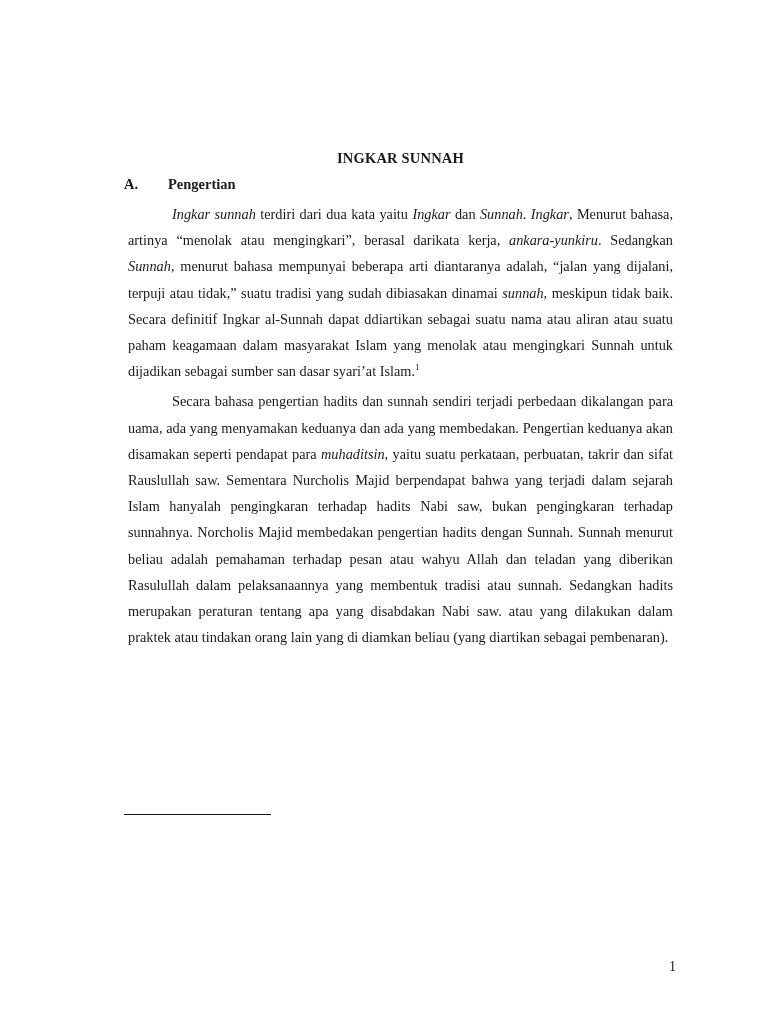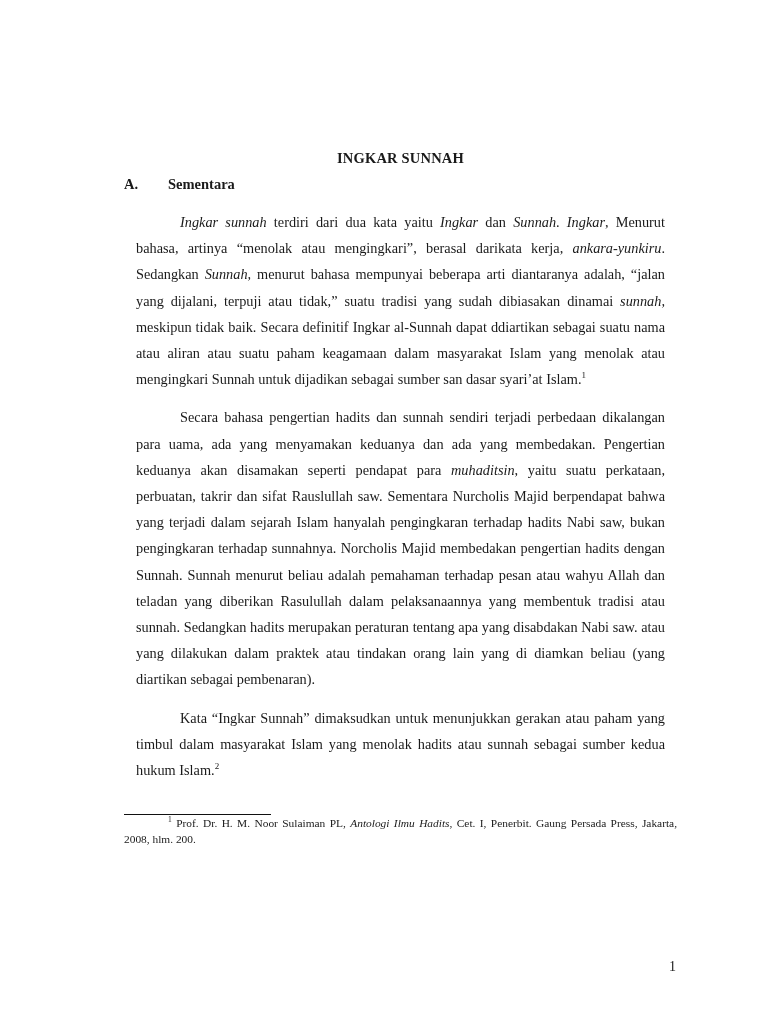--- a/index.html
+++ b/index.html
@@ -3,46 +3,44 @@
   <meta charset="utf-8">
   <style>
     html, body { margin: 0; padding: 0; background: #ffffff; }
     body { width: 768px; height: 1024px; position: relative; overflow: hidden;
            font-family: "Liberation Serif", "DejaVu Serif", serif; color: #1a1a1a; }
     .page { position: absolute; left: 16px; top: 0; width: 768px; height: 1024px; background: #fff; }
     .content { position: absolute; left: 108px; top: 145px; width: 553px; }
     .title { text-align: center; font-weight: bold; font-size: 14.5px; line-height: 26px; height: 26px; letter-spacing: 0.2px; }
     .heading { font-weight: bold; font-size: 14.5px; line-height: 26px; height: 26px; display: flex; }
     .heading .num { width: 44px; }
-    .para { font-size: 14.3px; line-height: 26.2px; text-align: justify; margin: 12px; text-indent: 44px; }
+    .para { font-size: 14.3px; line-height: 26.2px; text-align: justify; margin: 4px; text-indent: 44px; }
     .para i { font-style: italic; }
     sup { font-size: 9px; line-height: 0; vertical-align: super; }
     .gap { height: 26px; }
     .plain { font-size: 14.3px; line-height: 26px; text-indent: 44px; margin: 0; }
     .fn-rule { position: absolute; left: 108px; top: 814px; width: 147px; height: 1px; background: #111; }
     .footnotes { position: absolute; left: 108px; top: 816px; width: 553px; }
     .fn { font-size: 11.4px; line-height: 15.5px; text-align: justify; text-indent: 44px; margin: 0; }
     .fn sup { font-size: 7.5px; }
     .page-number { position: absolute; left: 653px; top: 959px; font-size: 14px; }
   </style>
 </head>
 <body>
 
 <div class="page">
   <div class="content">
     <div class="title">INGKAR SUNNAH</div>
     <div class="heading">
       <span class="num">A.</span>
-      <span>Sementara</span>
+      <span>Pengertian</span>
     </div>
     <p class="para"><i>Ingkar sunnah</i><span> terdiri dari dua kata yaitu </span><i>Ingkar</i><span> dan </span><i>Sunnah</i><span>. </span><i>Ingkar</i><span>, Menurut bahasa, artinya “menolak atau mengingkari”, berasal darikata kerja, </span><i>ankara-yunkiru</i><span>. Sedangkan </span><i>Sunnah,</i><span> menurut bahasa mempunyai beberapa arti diantaranya adalah, “jalan yang dijalani, terpuji atau tidak,” suatu tradisi yang sudah dibiasakan dinamai </span><i>sunnah,</i><span> meskipun tidak baik. Secara definitif Ingkar al-Sunnah dapat ddiartikan sebagai suatu nama atau aliran atau suatu paham keagamaan dalam masyarakat Islam yang menolak atau mengingkari Sunnah untuk dijadikan sebagai sumber san dasar syari’at Islam.</span><sup>1</sup></p>
     <p class="para"><span>Secara bahasa pengertian hadits dan sunnah sendiri terjadi perbedaan dikalangan para uama, ada yang menyamakan keduanya dan ada yang membedakan. Pengertian keduanya akan disamakan seperti pendapat para </span><i>muhaditsin</i><span>, yaitu suatu perkataan, perbuatan, takrir dan sifat Rauslullah saw. Sementara Nurcholis Majid berpendapat bahwa yang terjadi dalam sejarah Islam hanyalah pengingkaran terhadap hadits Nabi saw, bukan pengingkaran terhadap sunnahnya. Norcholis Majid membedakan pengertian hadits dengan Sunnah. Sunnah menurut beliau adalah pemahaman terhadap pesan atau wahyu Allah dan teladan yang diberikan Rasulullah dalam pelaksanaannya yang membentuk tradisi atau sunnah. Sedangkan hadits merupakan peraturan tentang apa yang disabdakan Nabi saw. atau yang dilakukan dalam praktek atau tindakan orang lain yang di diamkan beliau (yang diartikan sebagai pembenaran).</span></p>
-    <p class="para"><span>Kata “Ingkar Sunnah” dimaksudkan untuk menunjukkan gerakan atau paham yang timbul dalam masyarakat Islam yang menolak hadits atau sunnah sebagai sumber kedua hukum Islam.</span><sup>2</sup></p>
     <div class="gap"></div>
   </div>
 
   <div class="fn-rule"></div>
   <div class="footnotes">
-    <p class="fn"><sup>1</sup><span> Prof. Dr. H. M. Noor Sulaiman PL, </span><i>Antologi Ilmu Hadits</i><span>, Cet. I,  Penerbit. Gaung Persada Press, Jakarta, 2008, hlm. 200.</span></p>
   </div>
 
   <div class="page-number">1</div>
 </div>
 
 </body></html>

